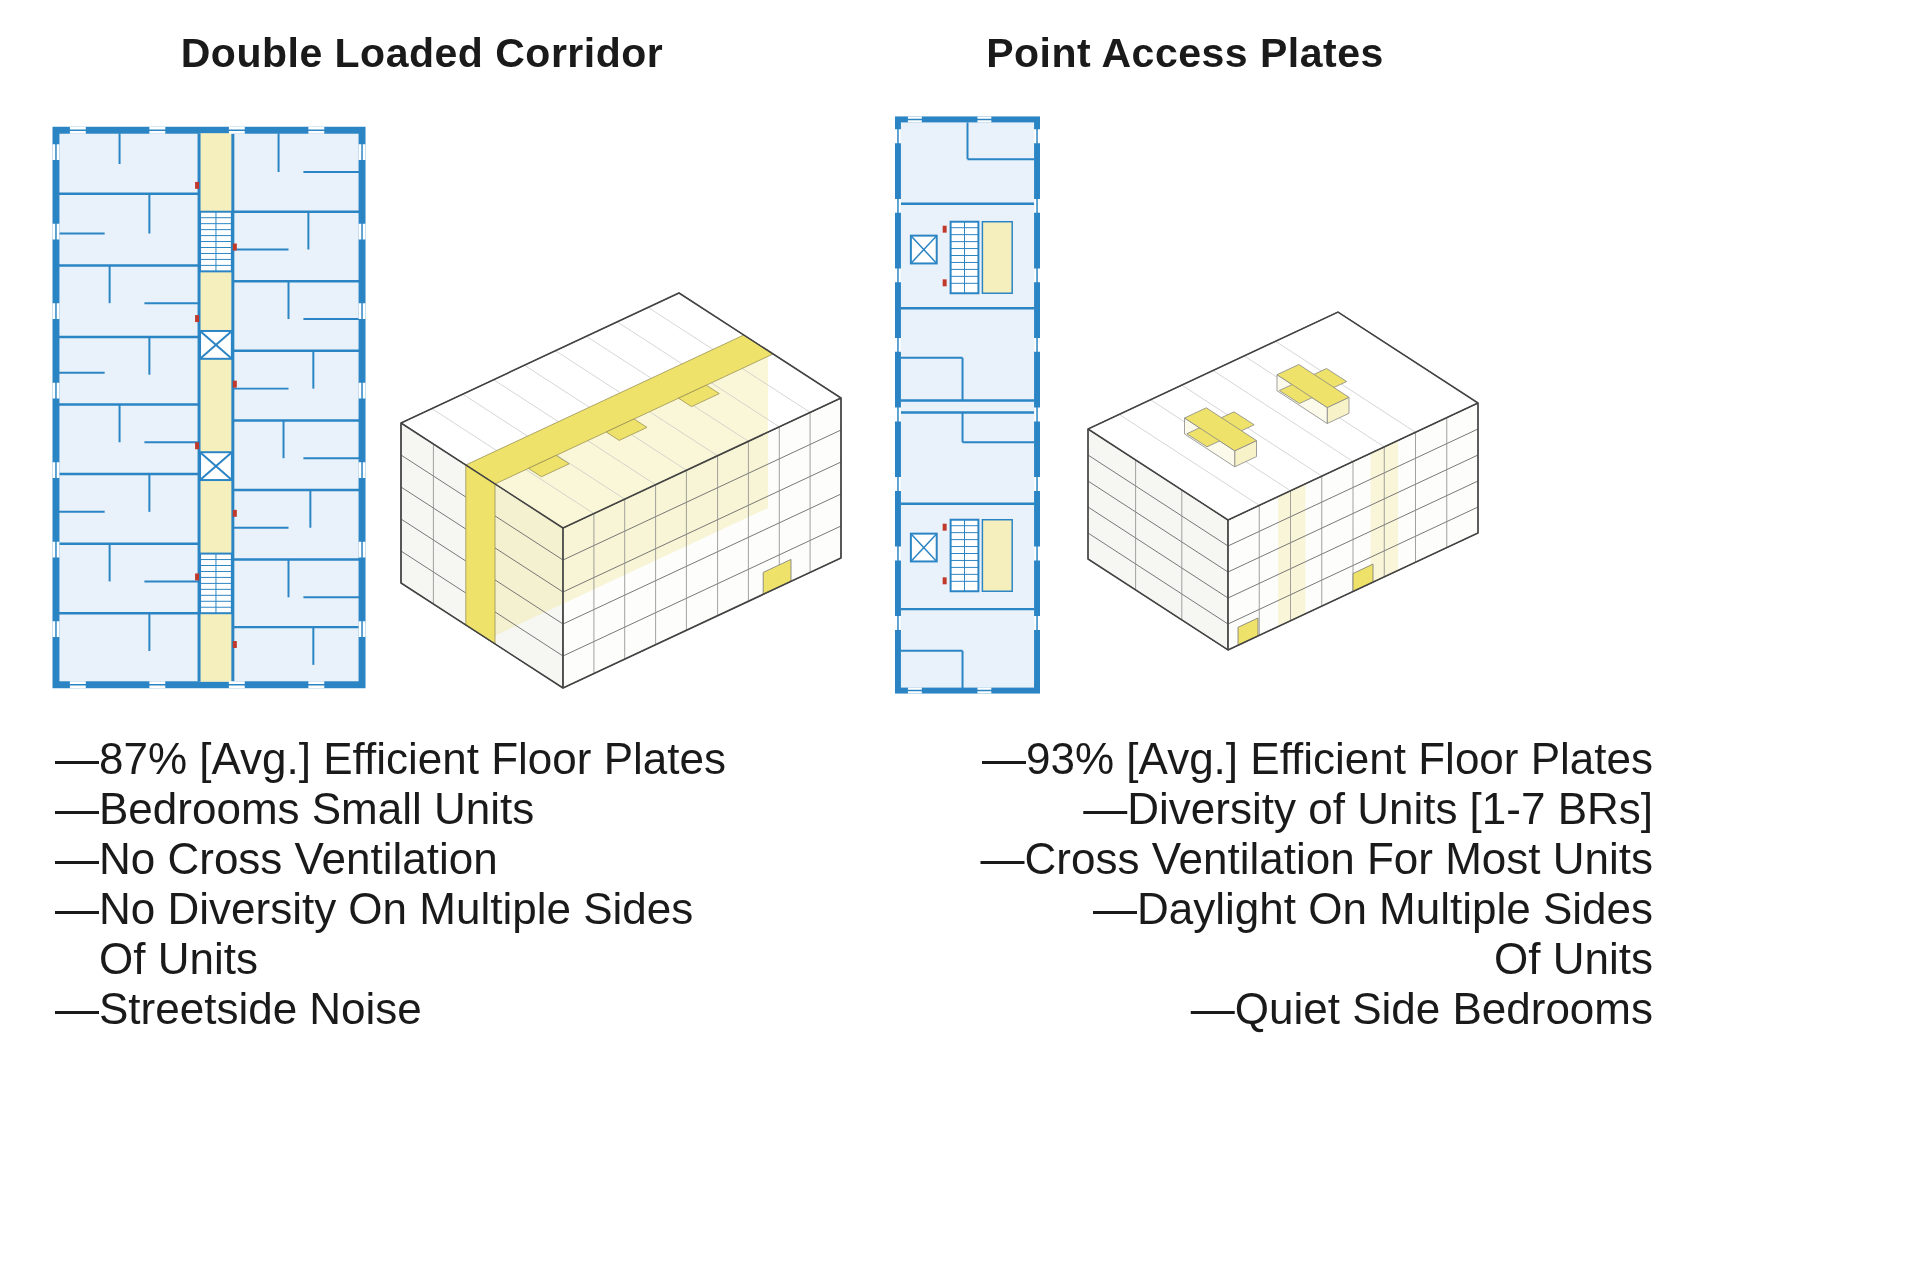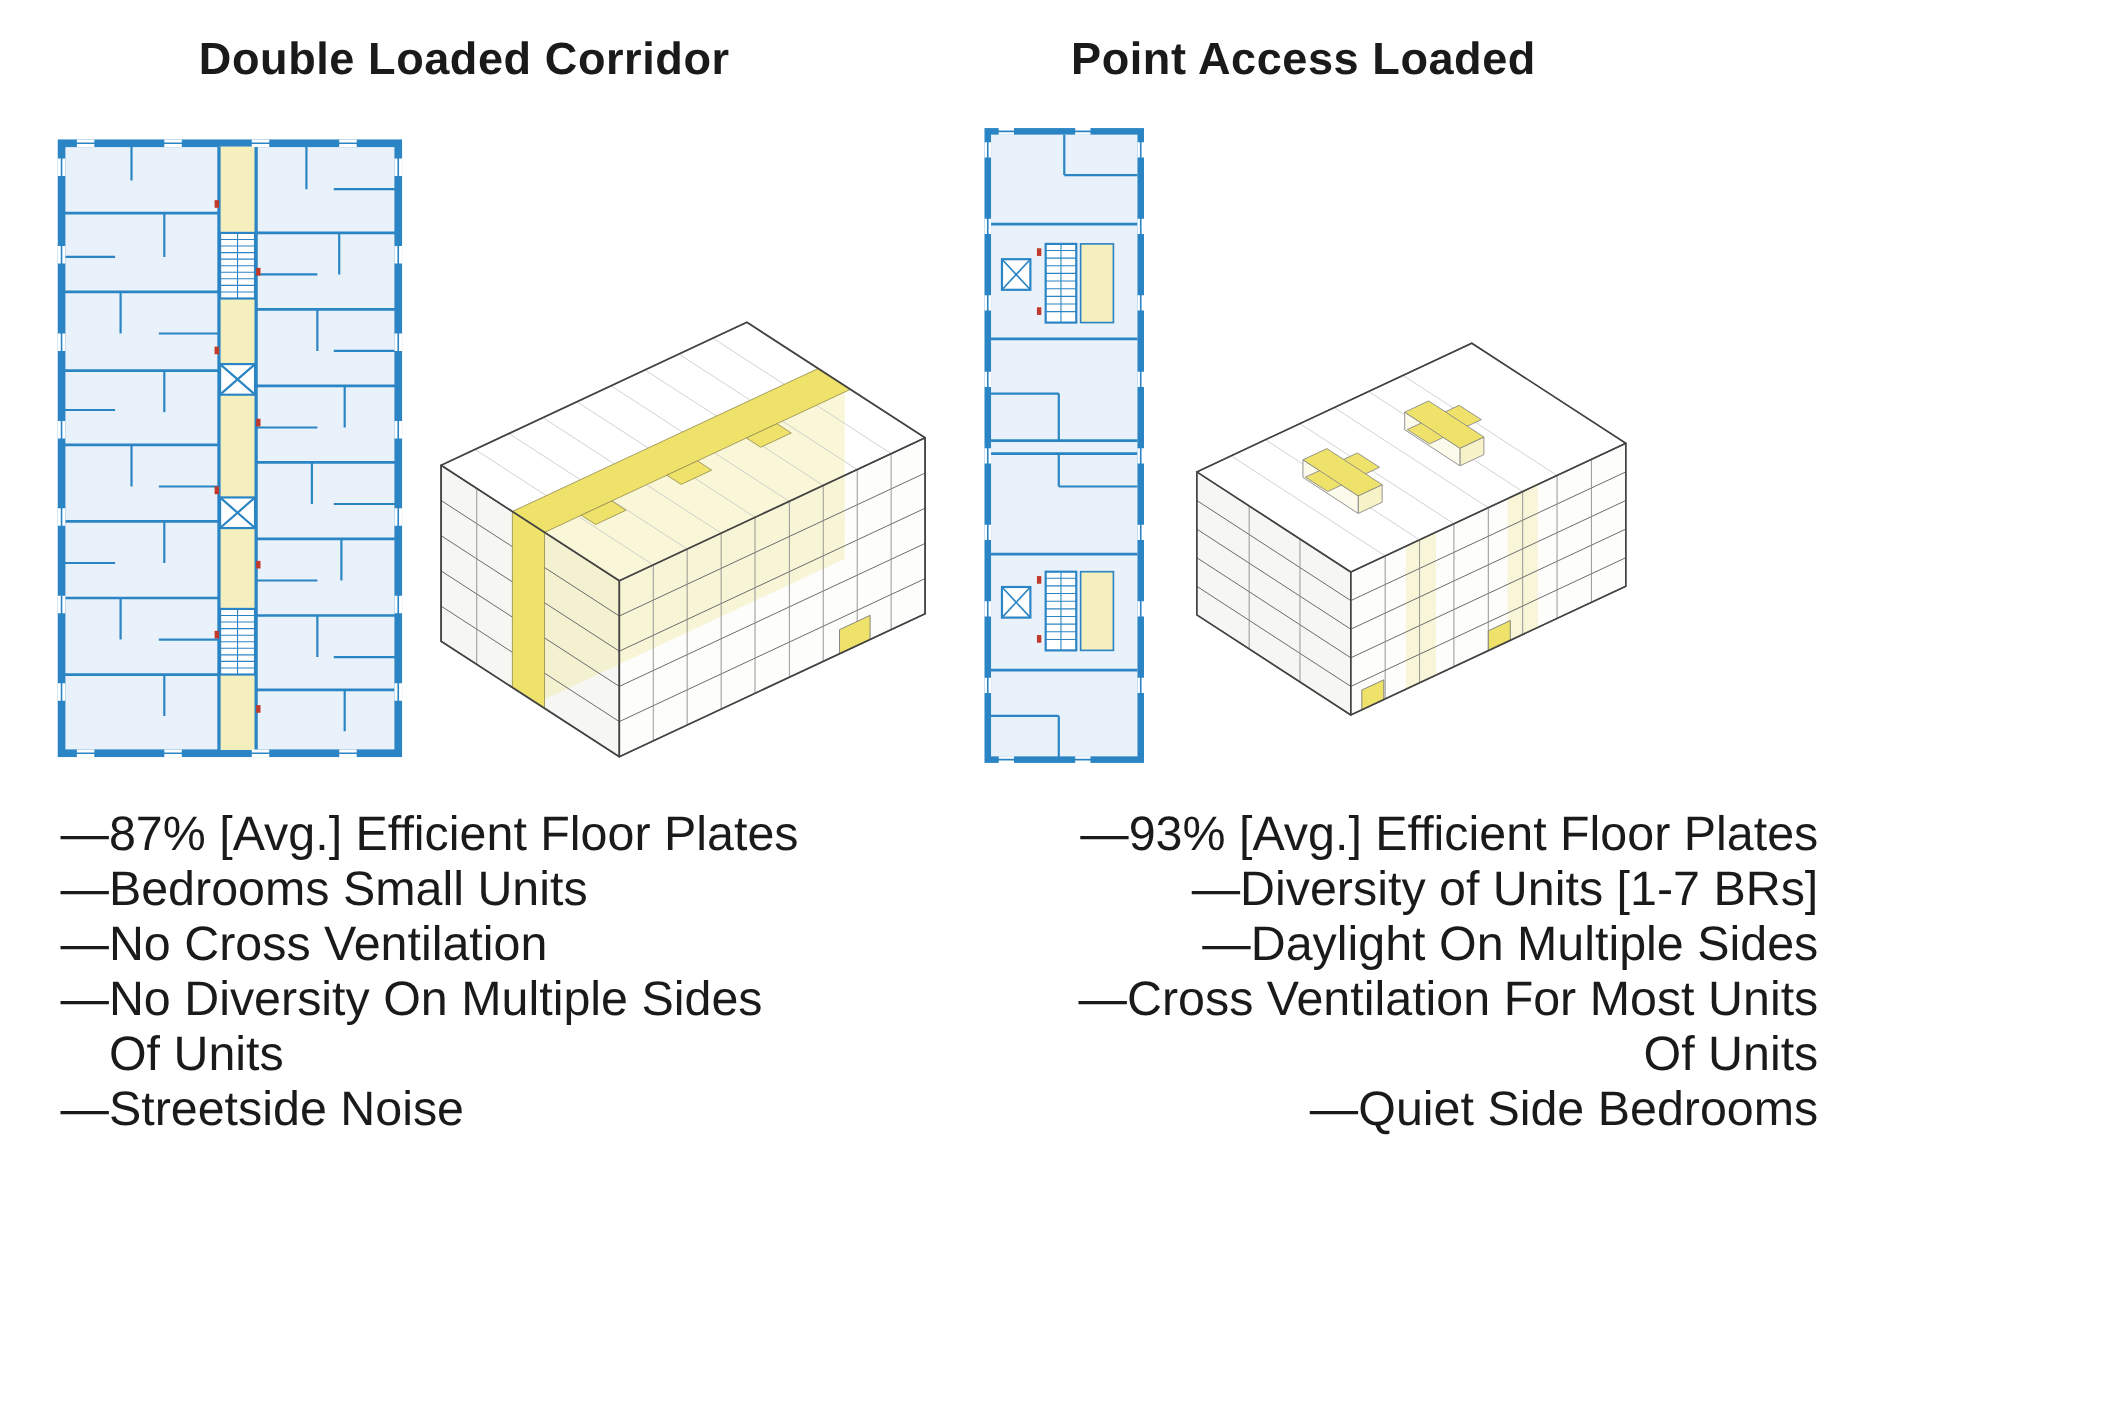--- a/index.html
+++ b/index.html
@@ -24,21 +24,21 @@
   .bullet-line{white-space:nowrap;}
   .bullet-cont{padding-left:44px;}
   svg{display:block;width:100%;height:100%;}
 </style>
 </head>
 <body>
 
 <div id="page">
 
   <div id="title-left" class="col-title">Double Loaded Corridor</div>
-  <div id="title-right" class="col-title">Point Access Loaded</div>
+  <div id="title-right" class="col-title">Point Access Plates</div>
 
   <div id="fig-plan-left" class="figure">
     <svg viewBox="0 0 320 570">
       <rect x="6" y="6" width="308" height="558" fill="#e9f1fa" stroke="#2b85c4" stroke-width="7"></rect>
 
       <rect x="150" y="9" width="34" height="552" fill="#f5efbe"></rect>
       <g stroke="#2b85c4" stroke-width="3">
         <line x1="150" y1="9" x2="150" y2="561"></line>
         <line x1="184" y1="9" x2="184" y2="561"></line>
       </g>
@@ -377,19 +377,19 @@
     <div class="bullet-line">—Bedrooms Small Units</div>
     <div class="bullet-line">—No Cross Ventilation</div>
     <div class="bullet-line">—No Diversity On Multiple Sides</div>
     <div class="bullet-line bullet-cont">Of Units</div>
     <div class="bullet-line">—Streetside Noise</div>
   </div>
 
   <div id="bullets-right" class="bullets">
     <div class="bullet-line">—93% [Avg.] Efficient Floor Plates</div>
     <div class="bullet-line">—Diversity of Units [1-7 BRs]</div>
+    <div class="bullet-line">—Cross Ventilation For Most Units</div>
     <div class="bullet-line">—Daylight On Multiple Sides</div>
-    <div class="bullet-line">—Cross Ventilation For Most Units</div>
     <div class="bullet-line bullet-cont">Of Units</div>
     <div class="bullet-line">—Quiet Side Bedrooms</div>
   </div>
 
 </div>
 
 </body></html>

